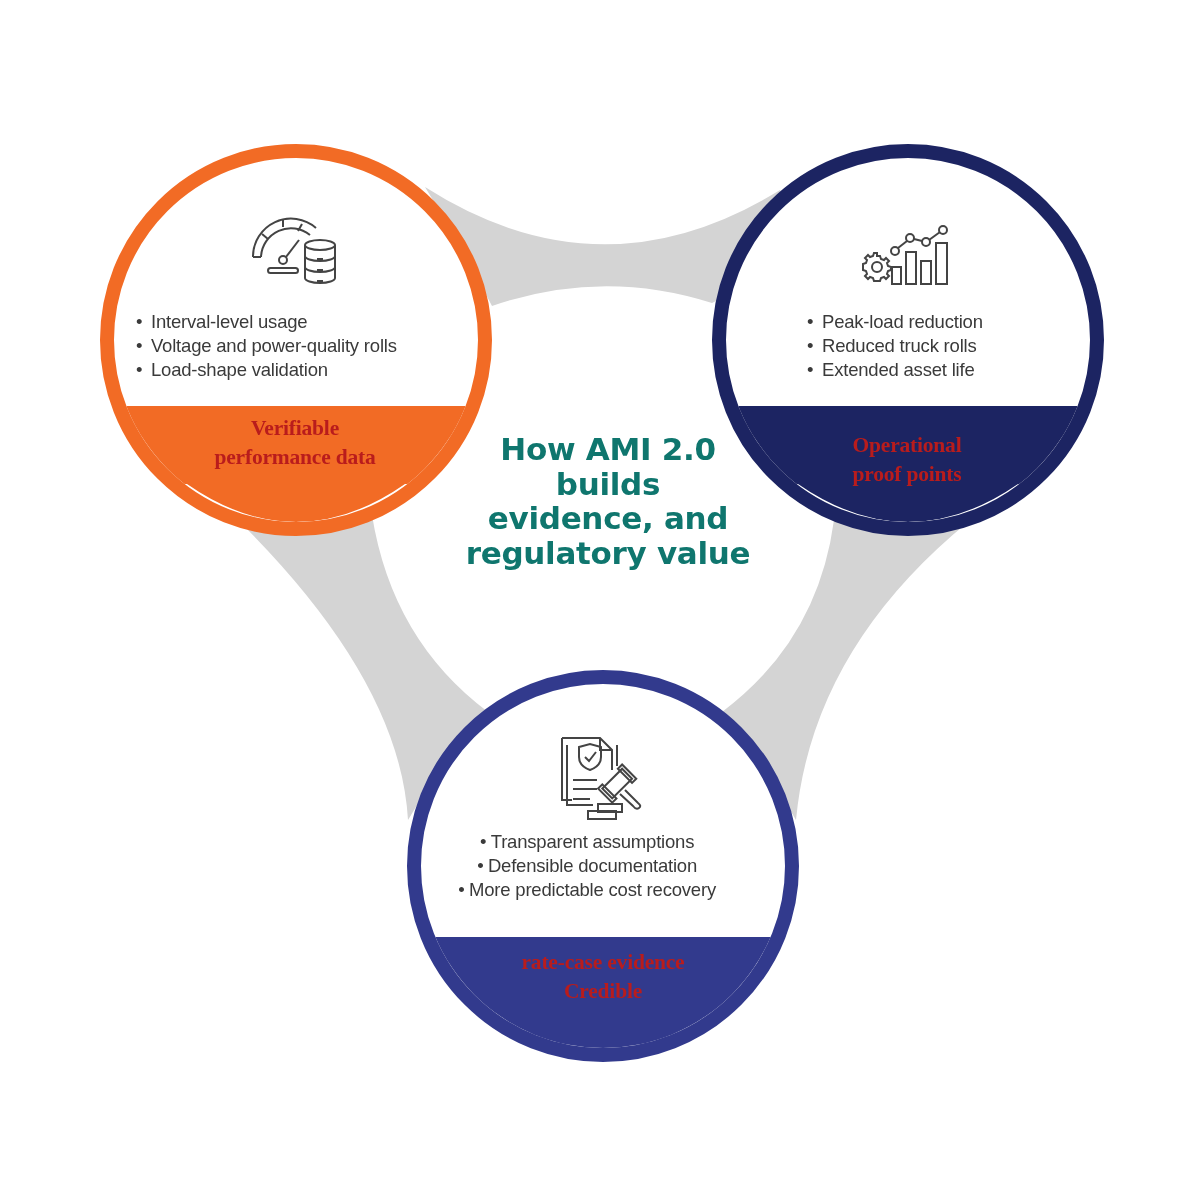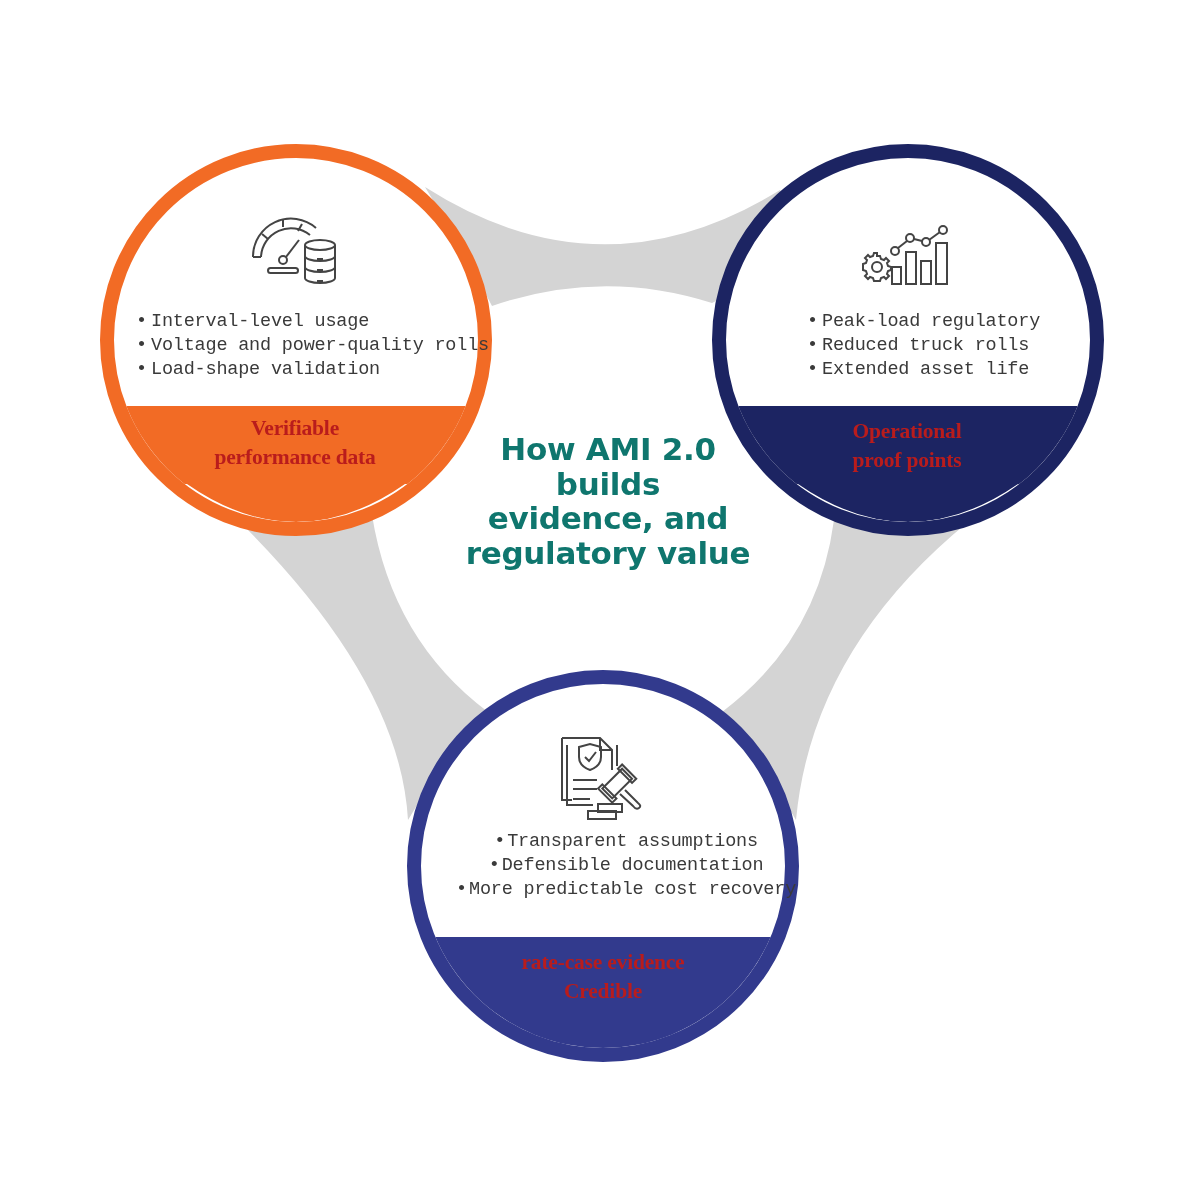--- a/index.html
+++ b/index.html
@@ -8,21 +8,21 @@
     .center-title {
       position: absolute; left: 458px; top: 432px; width: 300px;
       text-align: center; color: #0f766e; font-weight: 700; font-size: 31px; line-height: 34.5px;
       font-family: "DejaVu Sans", "Liberation Sans", sans-serif;
       letter-spacing: -0.3px;
     }
     .center-title span { display: block; }
     .bullets {
       position: absolute; margin: 0; padding: 0; list-style: none;
       color: #3a3a3a; font-size: 18.5px; line-height: 24px;
-      font-family: Liberation Mono, monospace;
+      font-family: Liberation Sans, sans-serif;
       letter-spacing: -0.2px;
     }
     .bullets li { white-space: nowrap; }
     .bullets li::before { content: "\2022"; display: inline-block; width: 15px; color: #3a3a3a; }
     .label {
       position: absolute; text-align: center; color: #b91c1c; font-weight: 700;
       font-size: 21.5px; line-height: 29px;
       font-family: Liberation Serif, serif;
       letter-spacing: -0.2px;
     }
@@ -143,25 +143,25 @@
     <li>Interval-level usage</li>
     <li>Voltage and power-quality rolls</li>
     <li>Load-shape validation</li>
   </ul>
   <div class="label" style="left:140px; top:414px; width:310px;">
     <span>Verifiable</span>
     <span>performance data</span>
   </div>
 
   <ul class="bullets" style="left:807px; top:310px;">
-    <li>Peak-load regulatory</li>
+    <li>Peak-load reduction</li>
     <li>Reduced truck rolls</li>
     <li>Extended asset life</li>
   </ul>
-  <div class="label" style="left:752px; top:417px; width:310px;">
+  <div class="label" style="left:752px; top:431px; width:310px;">
     <span>Operational</span>
     <span>proof points</span>
   </div>
 
   <ul class="bullets" style="left:454px; top:830px;text-align:center;">
     <li>Transparent assumptions</li>
     <li>Defensible documentation</li>
     <li>More predictable cost recovery</li>
   </ul>
   <div class="label" style="left:448px; top:948px; width:310px;">

